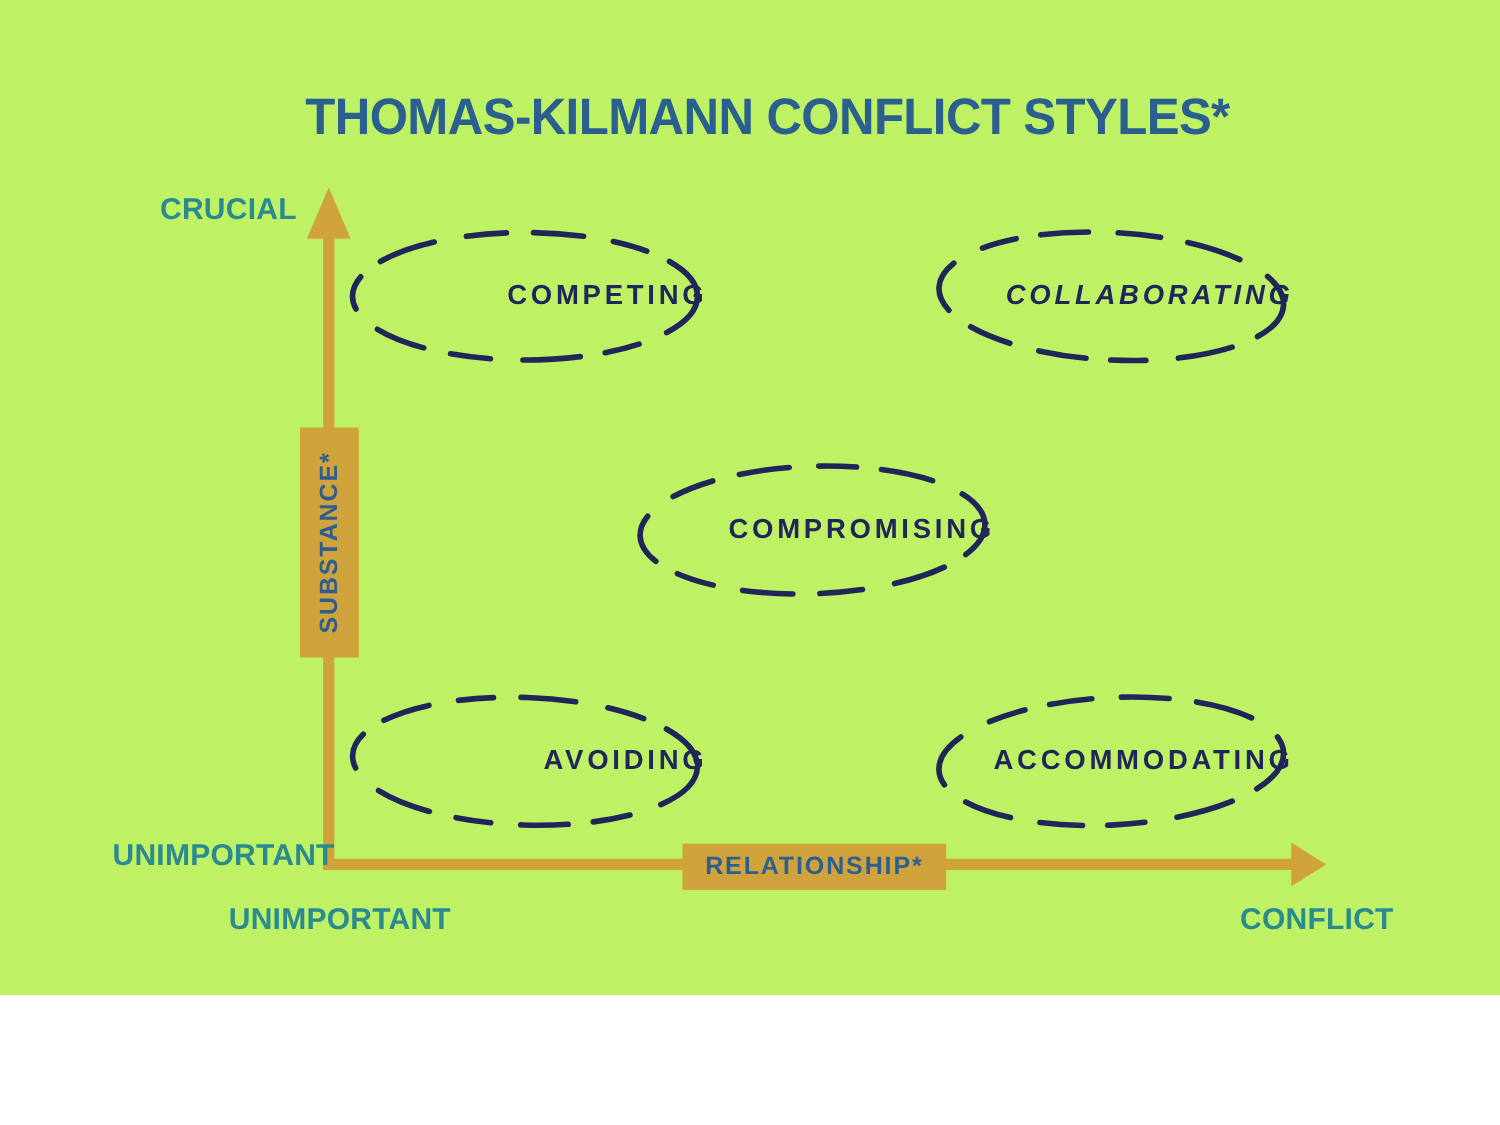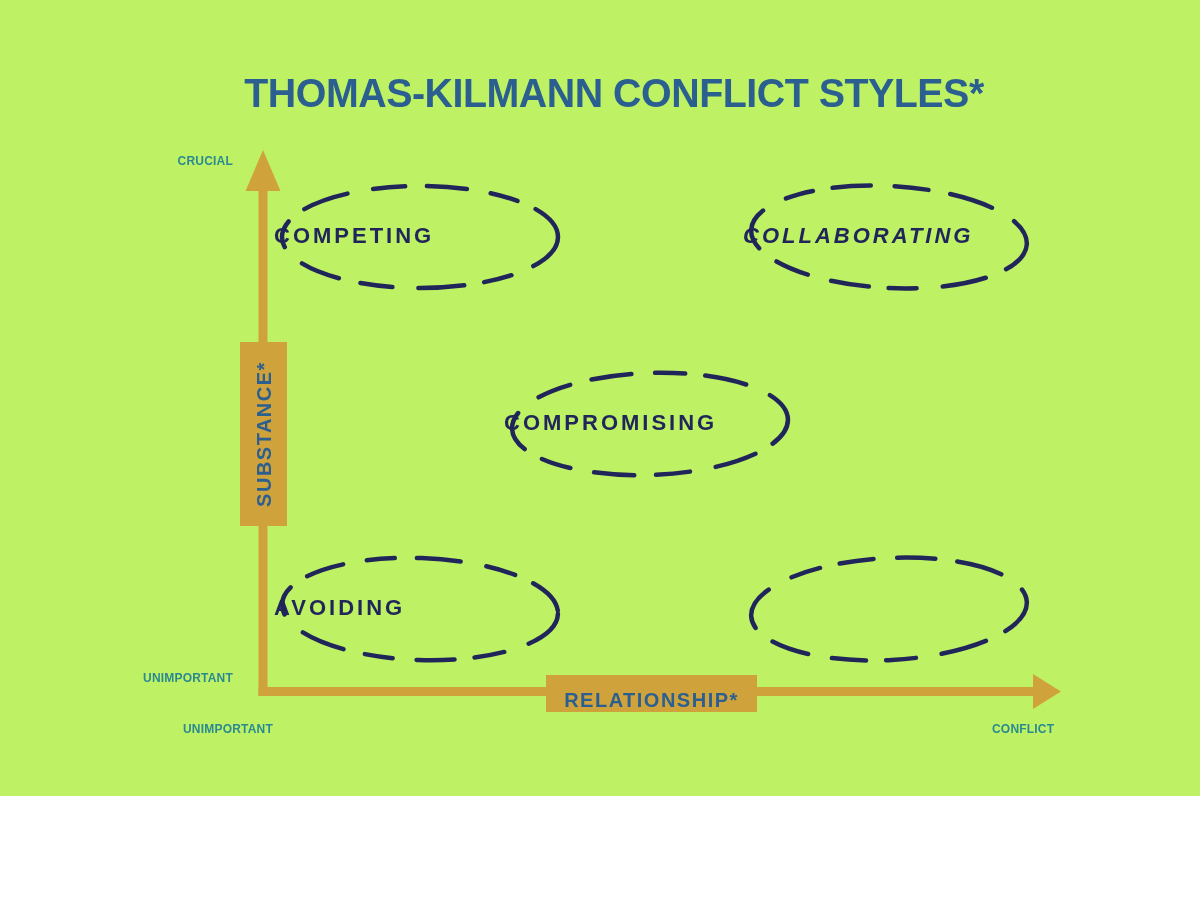--- a/index.html
+++ b/index.html
@@ -51,42 +51,42 @@
     top: 342px;
     width: 47px;
     height: 184px;
   }
   .relationship-box {
     left: 546px;
     top: 675px;
     width: 211px;
     height: 37px;
     display: flex;
-    align-items: flex-end;
+    align-items: center;
     justify-content: center;
   }
   .axis-box-text {
     font-weight: 700;
     font-size: 20px;
     letter-spacing: 1.5px;
     color: #2B5F8F;
     white-space: nowrap;
   }
   .substance-box .axis-box-text {
     position: absolute;
     left: 50%;
     top: 50%;
     transform: translate(-50%, -50%) rotate(-90deg);
   }
 
   
   .end-label {
     position: absolute;
     font-weight: 700;
-    font-size: 12px;
+    font-size: 24px;
     letter-spacing: 0.2px;
     color: #2A8A90;
     z-index: 3;
     white-space: nowrap;
   }
   .lbl-crucial        { left: 128px; top: 154px; width: 105px; text-align: right; }
   .lbl-unimportant-y  { left: 90px;  top: 671px; width: 143px; text-align: right; }
   .lbl-unimportant-x  { left: 183px; top: 722px; }
   .lbl-important      { left: 992px; top: 722px; }
 
@@ -101,21 +101,21 @@
     position: absolute;
     left: 0;
     top: 0;
   }
   .bubble-label {
     position: absolute;
     left: 0;
     right: 0;
     top: 50%;
     transform: translateY(-52%);
-    text-align: left;
+    text-align: right;
     font-weight: 700;
     font-size: 22px;
     letter-spacing: 3px;
     color: #21265A;
     white-space: nowrap;
   }
   .pos-competing     { left: 274px; top: 177px; }
   .pos-collaborating { left: 743px; top: 177px; font-style: italic; }
   .pos-compromising  { left: 504px; top: 364px; }
   .pos-avoiding      { left: 274px; top: 549px; }
@@ -188,16 +188,17 @@
     <svg width="292" height="120" viewBox="0 0 292 120">
       <ellipse cx="146" cy="60" rx="138" ry="51" fill="none" stroke="#21265A" stroke-width="4.5" stroke-linecap="round" stroke-dasharray="30 20 42 26 34 22 40 24" transform="rotate(-2 146 60)"></ellipse>
     </svg>
     <span class="bubble-label">COMPROMISING</span>
   </div>
 
   <div class="style-bubble pos-accommodating">
     <svg width="292" height="120" viewBox="0 0 292 120">
       <ellipse cx="146" cy="60" rx="138" ry="51" fill="none" stroke="#21265A" stroke-width="4.5" stroke-linecap="round" stroke-dasharray="38 22 46 26 30 20 34 24" transform="rotate(-3 146 60)"></ellipse>
     </svg>
+    <span class="bubble-label">ACCOMMODATING</span>
   </div>
 
 
 </div>
 
 </body></html>

